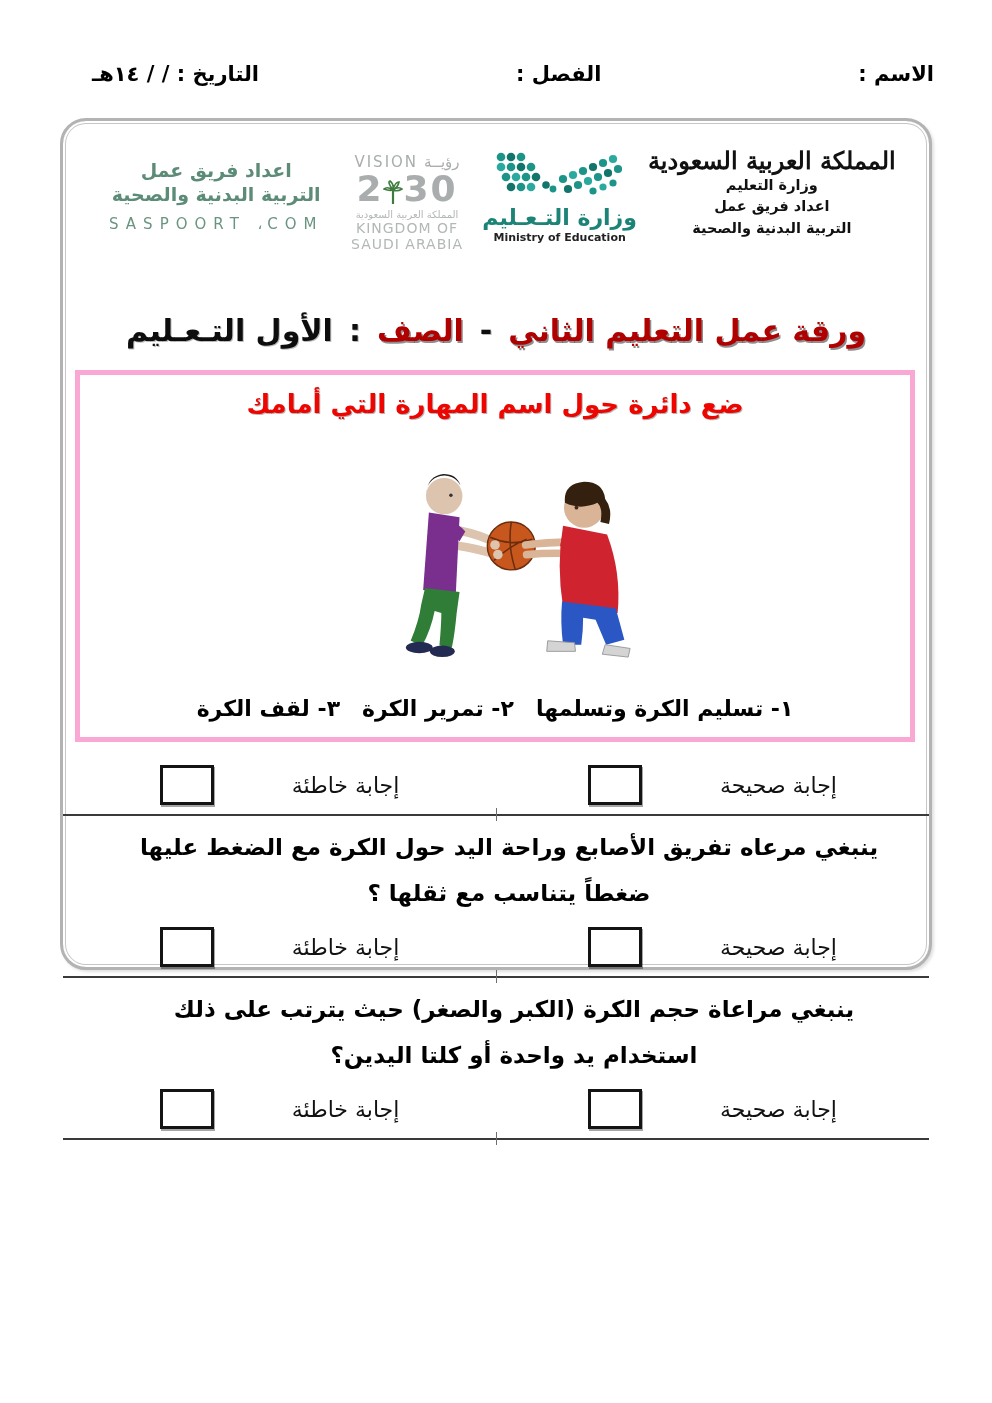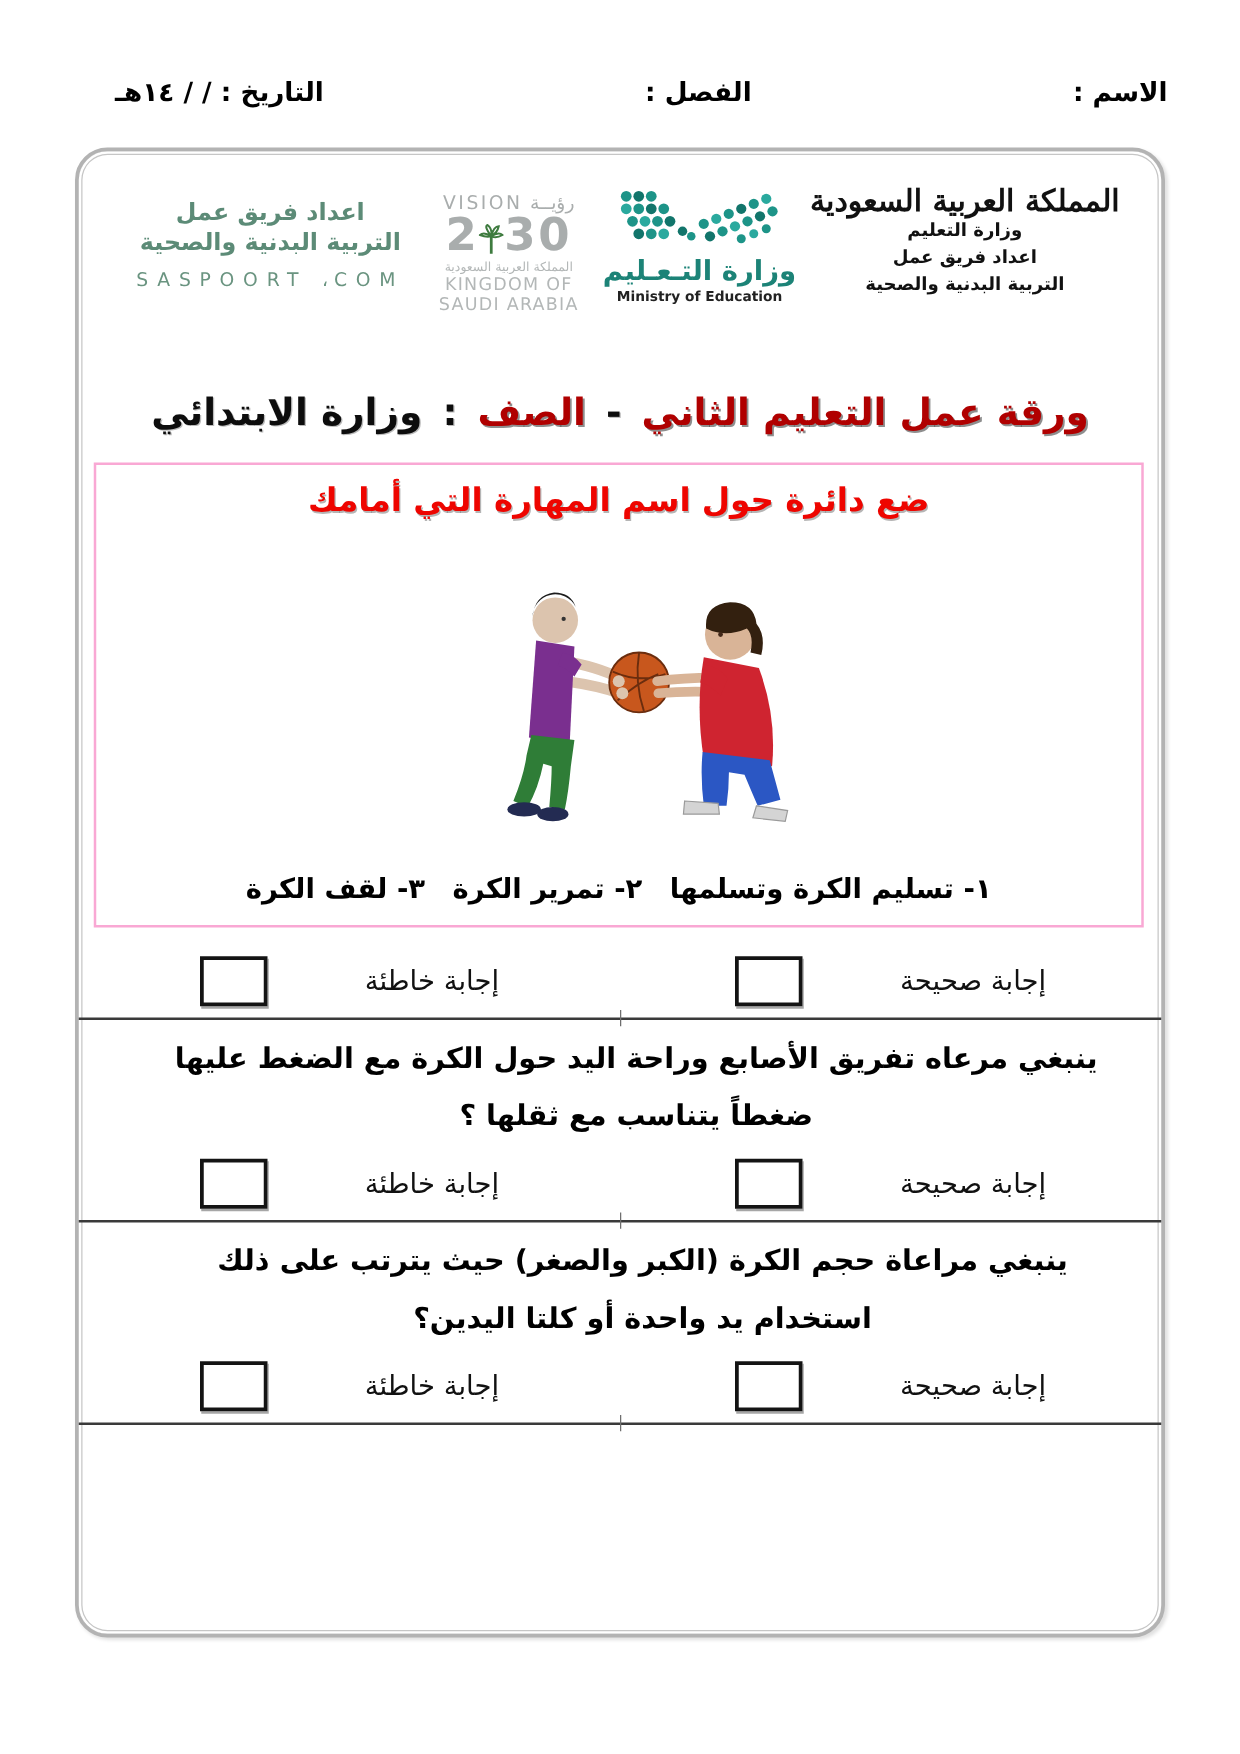--- a/index.html
+++ b/index.html
@@ -10,21 +10,21 @@
   }
   
   .topbar{
     position:absolute;top:62px;right:0;left:0;
     display:flex;justify-content:space-between;align-items:center;
     padding:0 58px 0 92px;font-weight:bold;font-size:21px;color:#000;
   }
   .topbar .date{letter-spacing:1px;}
   
   .sheet{
-    position:absolute;top:118px;left:60px;width:872px;height:1192px;
+    position:absolute;top:118px;left:60px;width:872px;height:852px;
     border:3px solid #b3b3b3;border-radius:26px;background:#fff;
     box-shadow:inset 0 0 0 2px #ffffff, inset 0 0 0 3px #c6c6c6, 2px 2px 3px rgba(0,0,0,.12);
     box-sizing:border-box;
   }
   
   .logos{direction:ltr;display:flex;justify-content:space-between;align-items:flex-start;
     padding:26px 26px 0 34px;height:138px;}
   .lg{text-align:center;}
   .lg-team{width:250px;color:#5c8b77;padding-top:12px;}
   .lg-team .t1{font-size:19px;font-weight:bold;}
@@ -43,21 +43,21 @@
   .lg-ksa .k-l{font-size:14.5px;font-weight:bold;line-height:1.5;}
   
   .title{
     display:flex;justify-content:center;align-items:baseline;gap:16px;
     margin-top:28px;font-size:30px;font-weight:bold;
   }
   .title .red{color:#b00000;text-shadow:1.5px 1.5px 0 rgba(50,50,50,.55);}
   .title .blk{color:#0d0d0d;text-shadow:1px 1px 0 rgba(120,120,120,.5);}
   
   .q1box{
-    margin:22px 14px 0 12px;border:2px solid #f9a8d4;height:372px;box-sizing:border-box;
+    margin:22px 14px 0 12px;border:5px solid #f9a8d4;height:372px;box-sizing:border-box;
     display:flex;flex-direction:column;align-items:center;justify-content:space-between;
     padding:14px 10px 16px 10px;background:#fff;
   }
   .q1prompt{color:#ee0500;font-size:26px;font-weight:bold;text-shadow:1px 1px 0 rgba(90,90,90,.45);}
   .q1options{display:flex;gap:22px;font-size:22px;font-weight:bold;color:#000;}
   .illus{flex:0 0 auto;}
   
   .q2hdr{
     text-align:center;margin-top:18px;color:#e80300;font-size:25px;font-weight:bold;
     text-shadow:1px 1px 0 rgba(90,90,90,.45);
@@ -167,21 +167,21 @@
       <div class="k-l">اعداد فريق عمل</div>
       <div class="k-l">التربية البدنية والصحية</div>
     </div>
   </div>
 
   <div class="title">
     <span class="red">ورقة عمل التعليم الثاني</span>
     <span class="blk">-</span>
     <span class="red">الصف</span>
     <span class="blk">:</span>
-    <span class="blk">وزارة الابتدائي</span>
+    <span class="blk">الأول التـعـليم</span>
   </div>
 
   <div class="q1box">
     <div class="q1prompt">ضع دائرة حول اسم المهارة التي أمامك</div>
 
     <div class="illus">
       <svg viewBox="0 0 330 215" width="320" height="206">
 
         <g>
           <circle cx="112" cy="45" r="19" fill="#dcc4ae"></circle>

